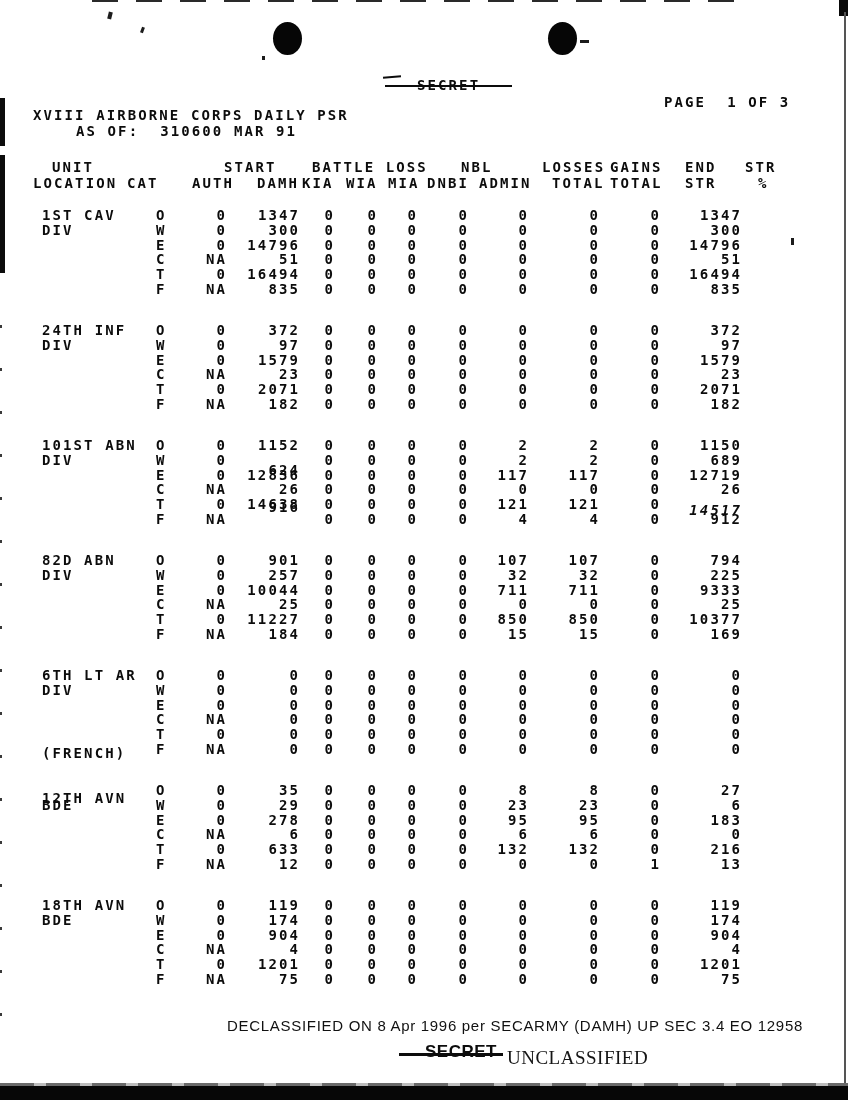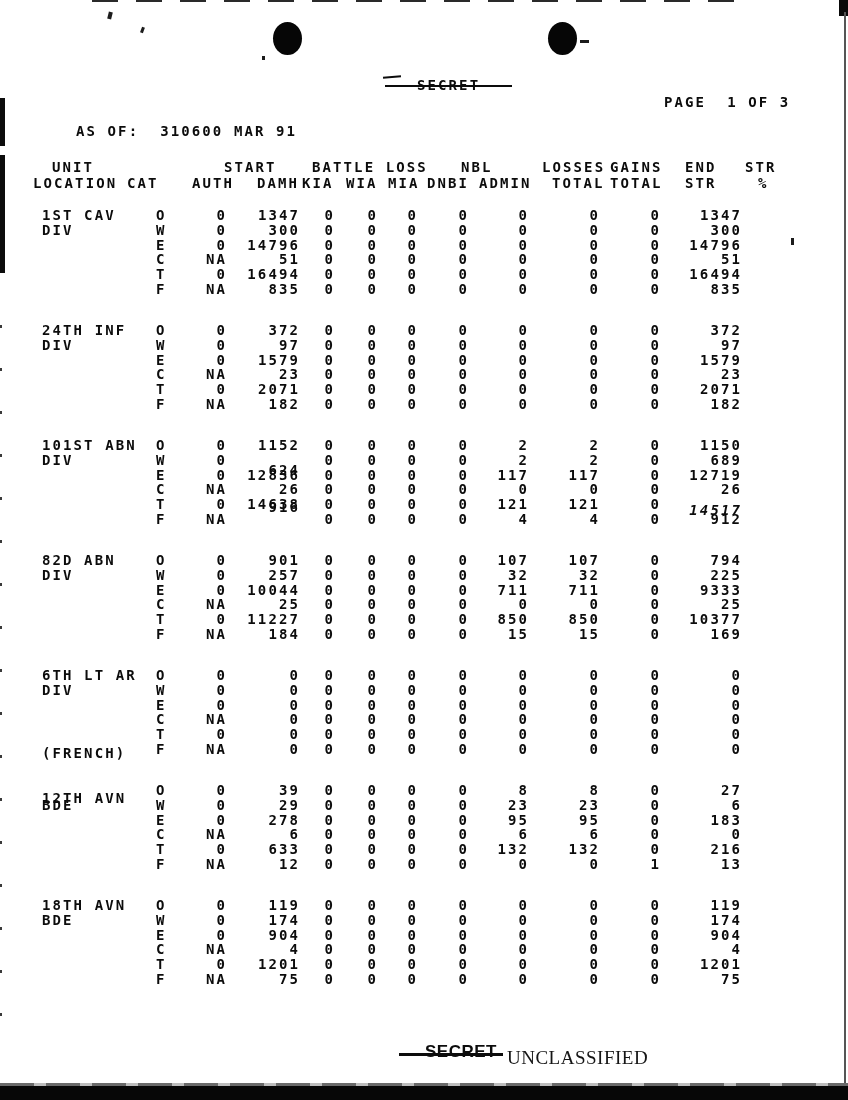--- a/index.html
+++ b/index.html
@@ -91,20 +91,21 @@
   <div class="speck speck-d"></div>
   <div class="speck speck-e"></div>
   <div class="bottom-speckle"></div>
   <div class="bottom-bar"></div>
 
   <span class="abs secret-top-word">SECRET</span>
   <div class="secret-top-line"></div>
   <div class="secret-top-dash"></div>
 
   <span class="abs page-label">PAGE  1 OF 3</span>
+  <span class="abs doc-title">XVIII AIRBORNE CORPS DAILY PSR</span>
   <span class="abs doc-asof">AS OF:  310600 MAR 91</span>
 
   <div>
     <span class="h h-unit">UNIT</span>
     <span class="h h-start">START</span>
     <span class="h h-battle-loss">BATTLE LOSS</span>
     <span class="h h-nbl">NBL</span>
     <span class="h h-losses">LOSSES</span>
     <span class="h h-gains">GAINS</span>
     <span class="h h-end">END</span>
@@ -474,21 +475,21 @@
         <span class="cell c-admin" style="top: 73.75px;">0</span>
         <span class="cell c-losses" style="top: 73.75px;">0</span>
         <span class="cell c-gains" style="top: 73.75px;">0</span>
         <span class="cell c-end" style="top: 73.75px;">0</span>
       </div>
       <div class="unit-block" style="top: 782px;">
         <span class="unit-name" style="top: 8px;">12TH AVN</span>
         <span class="unit-name" style="top: 14.75px;">BDE</span>
         <span class="cell c-cat" style="top: 0px;">O</span>
         <span class="cell c-auth" style="top: 0px;">0</span>
-        <span class="cell c-asgn" style="top: 0px;">39</span>
+        <span class="cell c-asgn" style="top: 0px;">35</span>
         <span class="cell c-kia" style="top: 0px;">0</span>
         <span class="cell c-wia" style="top: 0px;">0</span>
         <span class="cell c-mia" style="top: 0px;">0</span>
         <span class="cell c-dnbi" style="top: 0px;">0</span>
         <span class="cell c-admin" style="top: 0px;">8</span>
         <span class="cell c-losses" style="top: 0px;">8</span>
         <span class="cell c-gains" style="top: 0px;">0</span>
         <span class="cell c-end" style="top: 0px;">27</span>
         <span class="cell c-cat" style="top: 14.75px;">W</span>
         <span class="cell c-auth" style="top: 14.75px;">0</span>
@@ -611,17 +612,18 @@
         <span class="cell c-wia" style="top: 73.75px;">0</span>
         <span class="cell c-mia" style="top: 73.75px;">0</span>
         <span class="cell c-dnbi" style="top: 73.75px;">0</span>
         <span class="cell c-admin" style="top: 73.75px;">0</span>
         <span class="cell c-losses" style="top: 73.75px;">0</span>
         <span class="cell c-gains" style="top: 73.75px;">0</span>
         <span class="cell c-end" style="top: 73.75px;">75</span>
       </div>
     </div>
 
+  <span class="abs declass">DECLASSIFIED ON 8 Apr 1996 per SECARMY (DAMH) UP SEC 3.4 EO 12958</span>
   <span class="abs secret-bottom-word">SECRET</span>
   <div class="secret-bottom-line"></div>
   <span class="abs unclass">UNCLASSIFIED</span>
 
 </div>
 
 </body></html>

